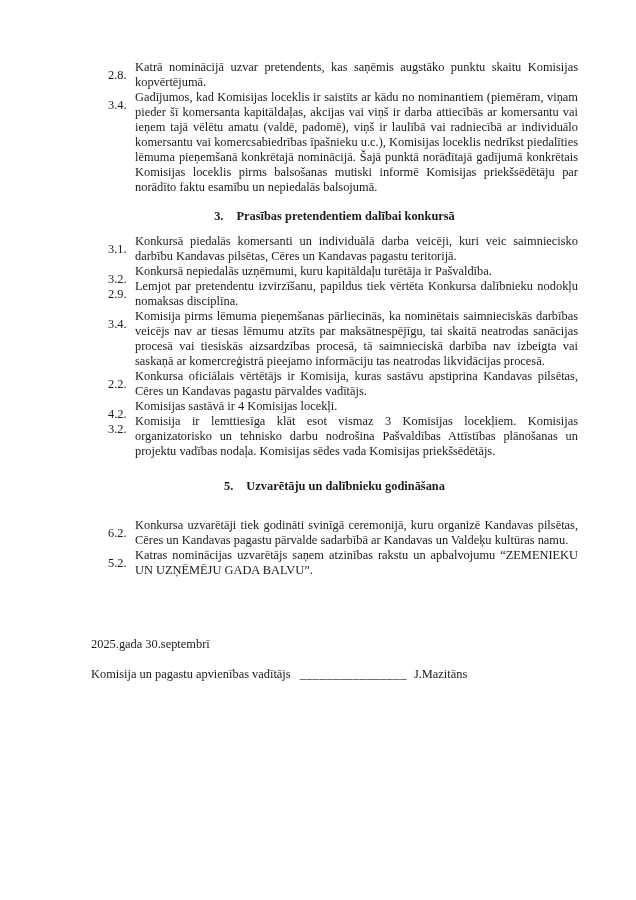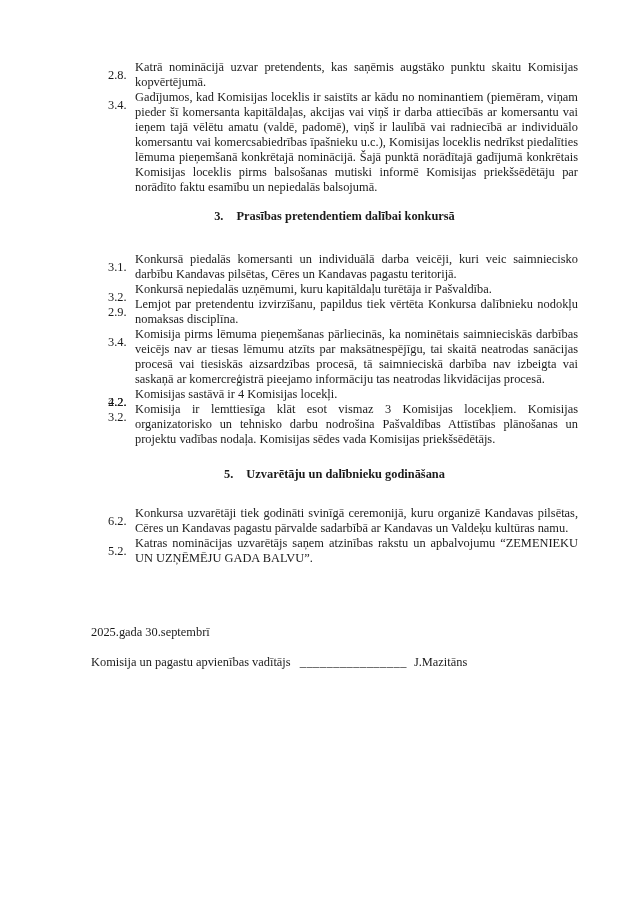--- a/index.html
+++ b/index.html
@@ -32,21 +32,21 @@
   .list-item .num {
     position: absolute;
     left: 17px;
     top: 8px;
     white-space: nowrap;
   }
   .section-heading {
     text-align: center;
     font-weight: bold;
     margin-top: 14px;
-    margin-bottom: 28px;
+    margin-bottom: 10px;
   }
   .section-heading .title {
     margin-left: 13px;
   }
   .section-heading.tight-top {
     margin-top: 1px;
     margin-bottom: 12px;
   }
   .section-heading.wide-top {
     margin-top: 20px;
@@ -95,20 +95,21 @@
       <span class="num">2.9.</span>
       <span>Lemjot par pretendentu izvirzīšanu, papildus tiek vērtēta Konkursa dalībnieku nodokļu nomaksas disciplīna.</span>
     </div>
     <div class="list-item">
       <span class="num">3.4.</span>
       <span>Komisija pirms lēmuma pieņemšanas pārliecinās, ka nominētais saimnieciskās darbības veicējs nav ar tiesas lēmumu atzīts par maksātnespējīgu, tai skaitā neatrodas sanācijas procesā vai tiesiskās aizsardzības procesā, tā saimnieciskā darbība nav izbeigta vai saskaņā ar komercreģistrā pieejamo informāciju tas neatrodas likvidācijas procesā.</span>
     </div>
 
     <div class="list-item">
       <span class="num">2.2.</span>
+      <span>Konkursa oficiālais vērtētājs ir Komisija, kuras sastāvu apstiprina Kandavas pilsētas, Cēres un Kandavas pagastu pārvaldes vadītājs.</span>
     </div>
     <div class="list-item">
       <span class="num">4.2.</span>
       <span>Komisijas sastāvā ir 4 Komisijas locekļi.</span>
     </div>
     <div class="list-item">
       <span class="num">3.2.</span>
       <span>Komisija ir lemttiesīga klāt esot vismaz 3 Komisijas locekļiem. Komisijas organizatorisko un tehnisko darbu nodrošina Pašvaldības Attīstības plānošanas un projektu vadības nodaļa. Komisijas sēdes vada Komisijas priekšsēdētājs.</span>
     </div>
 

